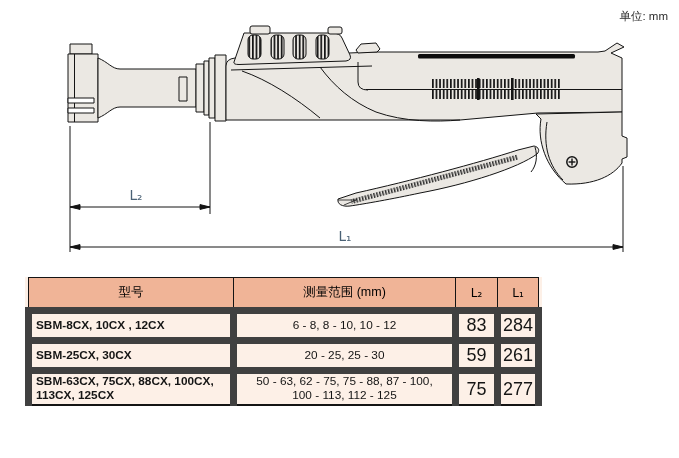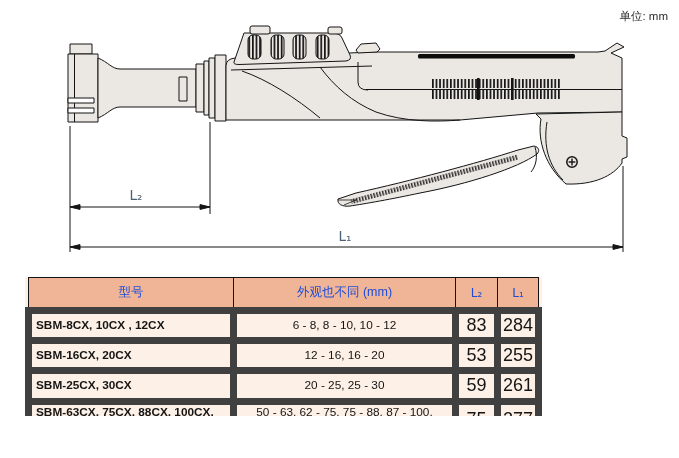--- a/index.html
+++ b/index.html
@@ -4,21 +4,21 @@
 <style>
   html,body{margin:0;padding:0;background:#ffffff;}
   #page{position:relative;width:679px;height:416px;background:#ffffff;overflow:hidden;
         font-family:"Liberation Sans",sans-serif;}
   #unit-label{position:absolute;top:9px;right:11px;font-size:11.5px;color:#2b2b2b;}
   #diagram{position:absolute;left:0;top:0;}
   .dim{font-family:"DejaVu Sans",sans-serif;font-size:13.5px;fill:#4a6175;text-anchor:middle;}
   #spec{position:absolute;left:25px;top:277px;width:510px;border-collapse:collapse;
         table-layout:fixed;background:#fdf0e7;border:1px solid #141414;}
   #spec th{background:#f0b497;border:1px solid #141414;border-bottom:2.6px solid #141414;
-        font-weight:normal;color:#1d4ed8;font-size:12.5px;height:29px;padding:0 12px;}
+        font-weight:normal;color:#000000;font-size:12.5px;height:29px;padding:0 12px;}
   #spec th.lh{font-family:"DejaVu Sans",sans-serif;font-size:12px;}
   #spec td{border:7px solid #404040;color:#151515;font-size:11.8px;text-align:center;
         padding:1px 2px;line-height:1.18;white-space:pre-line;}
   #spec td.model{text-align:left;font-weight:bold;padding-left:4px;}
   #spec td.num{font-size:18px;}
   #spec tr.std{height:20px;}
   #spec tr.tall{height:34px;}
   #spec tr:last-child td{border-bottom:2.6px solid #141414;}
   #footnote{position:absolute;left:25px;top:428px;font-size:11.5px;color:#262626;}
 </style>
@@ -116,37 +116,31 @@
   <table id="spec">
     <colgroup>
         <col style="width:205px">
         <col style="width:222px">
         <col style="width:42px">
         <col style="width:41px">
       </colgroup>
     <thead>
       <tr>
         <th>型号</th>
-        <th>外观也不同 (mm)</th>
+        <th>测量范围 (mm)</th>
         <th class="lh">L₂</th>
         <th class="lh">L₁</th>
       </tr>
     </thead>
     <tbody>
       <tr class="std">
         <td class="model">SBM-8CX, 10CX , 12CX</td>
         <td>6 - 8, 8 - 10, 10 - 12</td>
         <td class="num">83</td>
         <td class="num">284</td>
-      </tr>
-      <tr class="std">
-        <td class="model">SBM-16CX, 20CX</td>
-        <td>12 - 16, 16 - 20</td>
-        <td class="num">53</td>
-        <td class="num">255</td>
       </tr>
       <tr class="std">
         <td class="model">SBM-25CX, 30CX</td>
         <td>20 - 25, 25 - 30</td>
         <td class="num">59</td>
         <td class="num">261</td>
       </tr>
       <tr class="tall">
         <td class="model">SBM-63CX, 75CX, 88CX, 100CX,
 113CX, 125CX</td>

